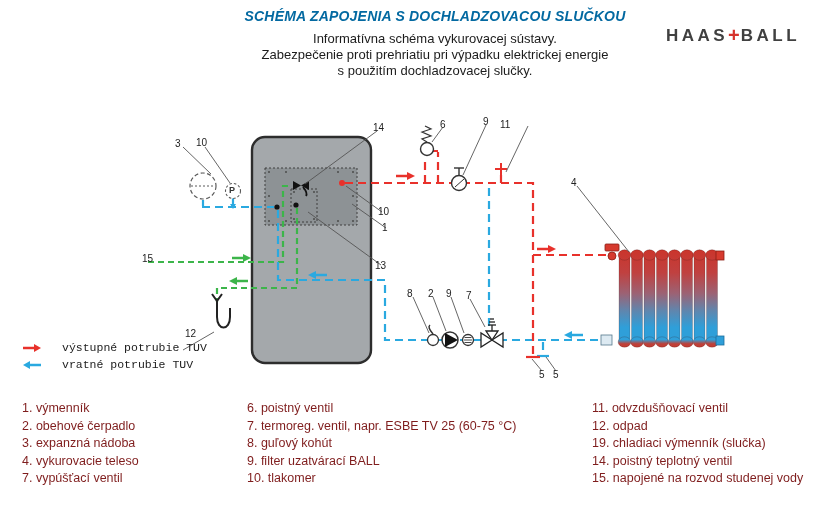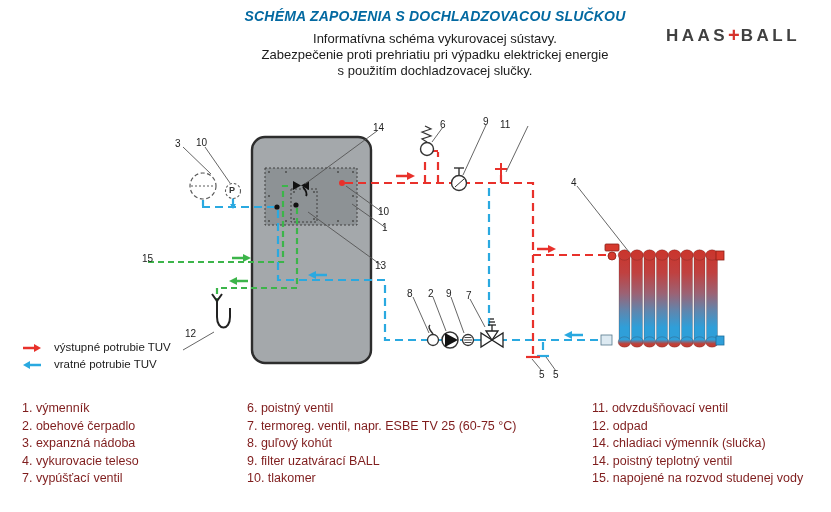--- a/index.html
+++ b/index.html
@@ -5,22 +5,22 @@
   html,body{margin:0;padding:0;background:#fff;}
   .stage{position:relative;width:831px;height:512px;background:#ffffff;overflow:hidden;
          font-family:"Liberation Sans",sans-serif;}
   .title{position:absolute;left:40px;top:8px;width:790px;text-align:center;
          font-size:14px;font-weight:bold;letter-spacing:.2px;color:#0369a1;font-style:italic;}
   .subtitle{position:absolute;left:40px;width:790px;text-align:center;font-size:13px;color:#1c1c1c;}
   .sub1{top:31px}.sub2{top:47px}.sub3{top:63px}
   .logo{position:absolute;left:648px;top:25px;width:170px;display:flex;align-items:center;justify-content:center;}
   .logo .word{font-size:17px;font-weight:bold;letter-spacing:3.5px;color:#404040;}
   .logo .plus{color:#d6332c;font-size:20px;font-weight:bold;line-height:1;margin:0 1px 2px 0;}
-  .legend-row{position:absolute;left:22px;display:flex;align-items:flex-end;gap:12px;
-              font-size:11.5px;color:#1c1c1c;white-space:nowrap;}
+  .legend-row{position:absolute;left:22px;display:flex;align-items:center;gap:20px;
+              font-size:11.5px;color:#1c1c1c;white-space:nowrap;font-family:Liberation Mono, monospace;}
   .legend-row.r1{top:341px}.legend-row.r2{top:358px}
   .parts-col{position:absolute;top:400px;font-size:12.5px;color:#7f1d1d;line-height:17.6px;white-space:nowrap;}
   .col1{left:22px}.col2{left:247px}.col3{left:592px}
   .dlabel{position:absolute;font-size:10px;color:#222;}
   .gauge-letter{position:absolute;left:229px;top:185px;font-size:9px;font-weight:bold;color:#333;}
   svg.diagram{position:absolute;left:0;top:0;}
 </style>
 </head>
 <body>
 
@@ -276,18 +276,18 @@
   <div class="parts-col col2">
       <div>6. poistný ventil</div>
       <div>7. termoreg. ventil, napr. ESBE TV 25 (60-75 °C)</div>
       <div>8. guľový kohút</div>
       <div>9. filter uzatvárací BALL</div>
       <div>10. tlakomer</div>
     </div>
   <div class="parts-col col3">
       <div>11. odvzdušňovací ventil</div>
       <div>12. odpad</div>
-      <div>14. chladiaci výmenník (slučka)</div>
+      <div>19. chladiaci výmenník (slučka)</div>
       <div>14. poistný teplotný ventil</div>
       <div>15. napojené na rozvod studenej vody</div>
     </div>
 
 </div>
 
 </body></html>

